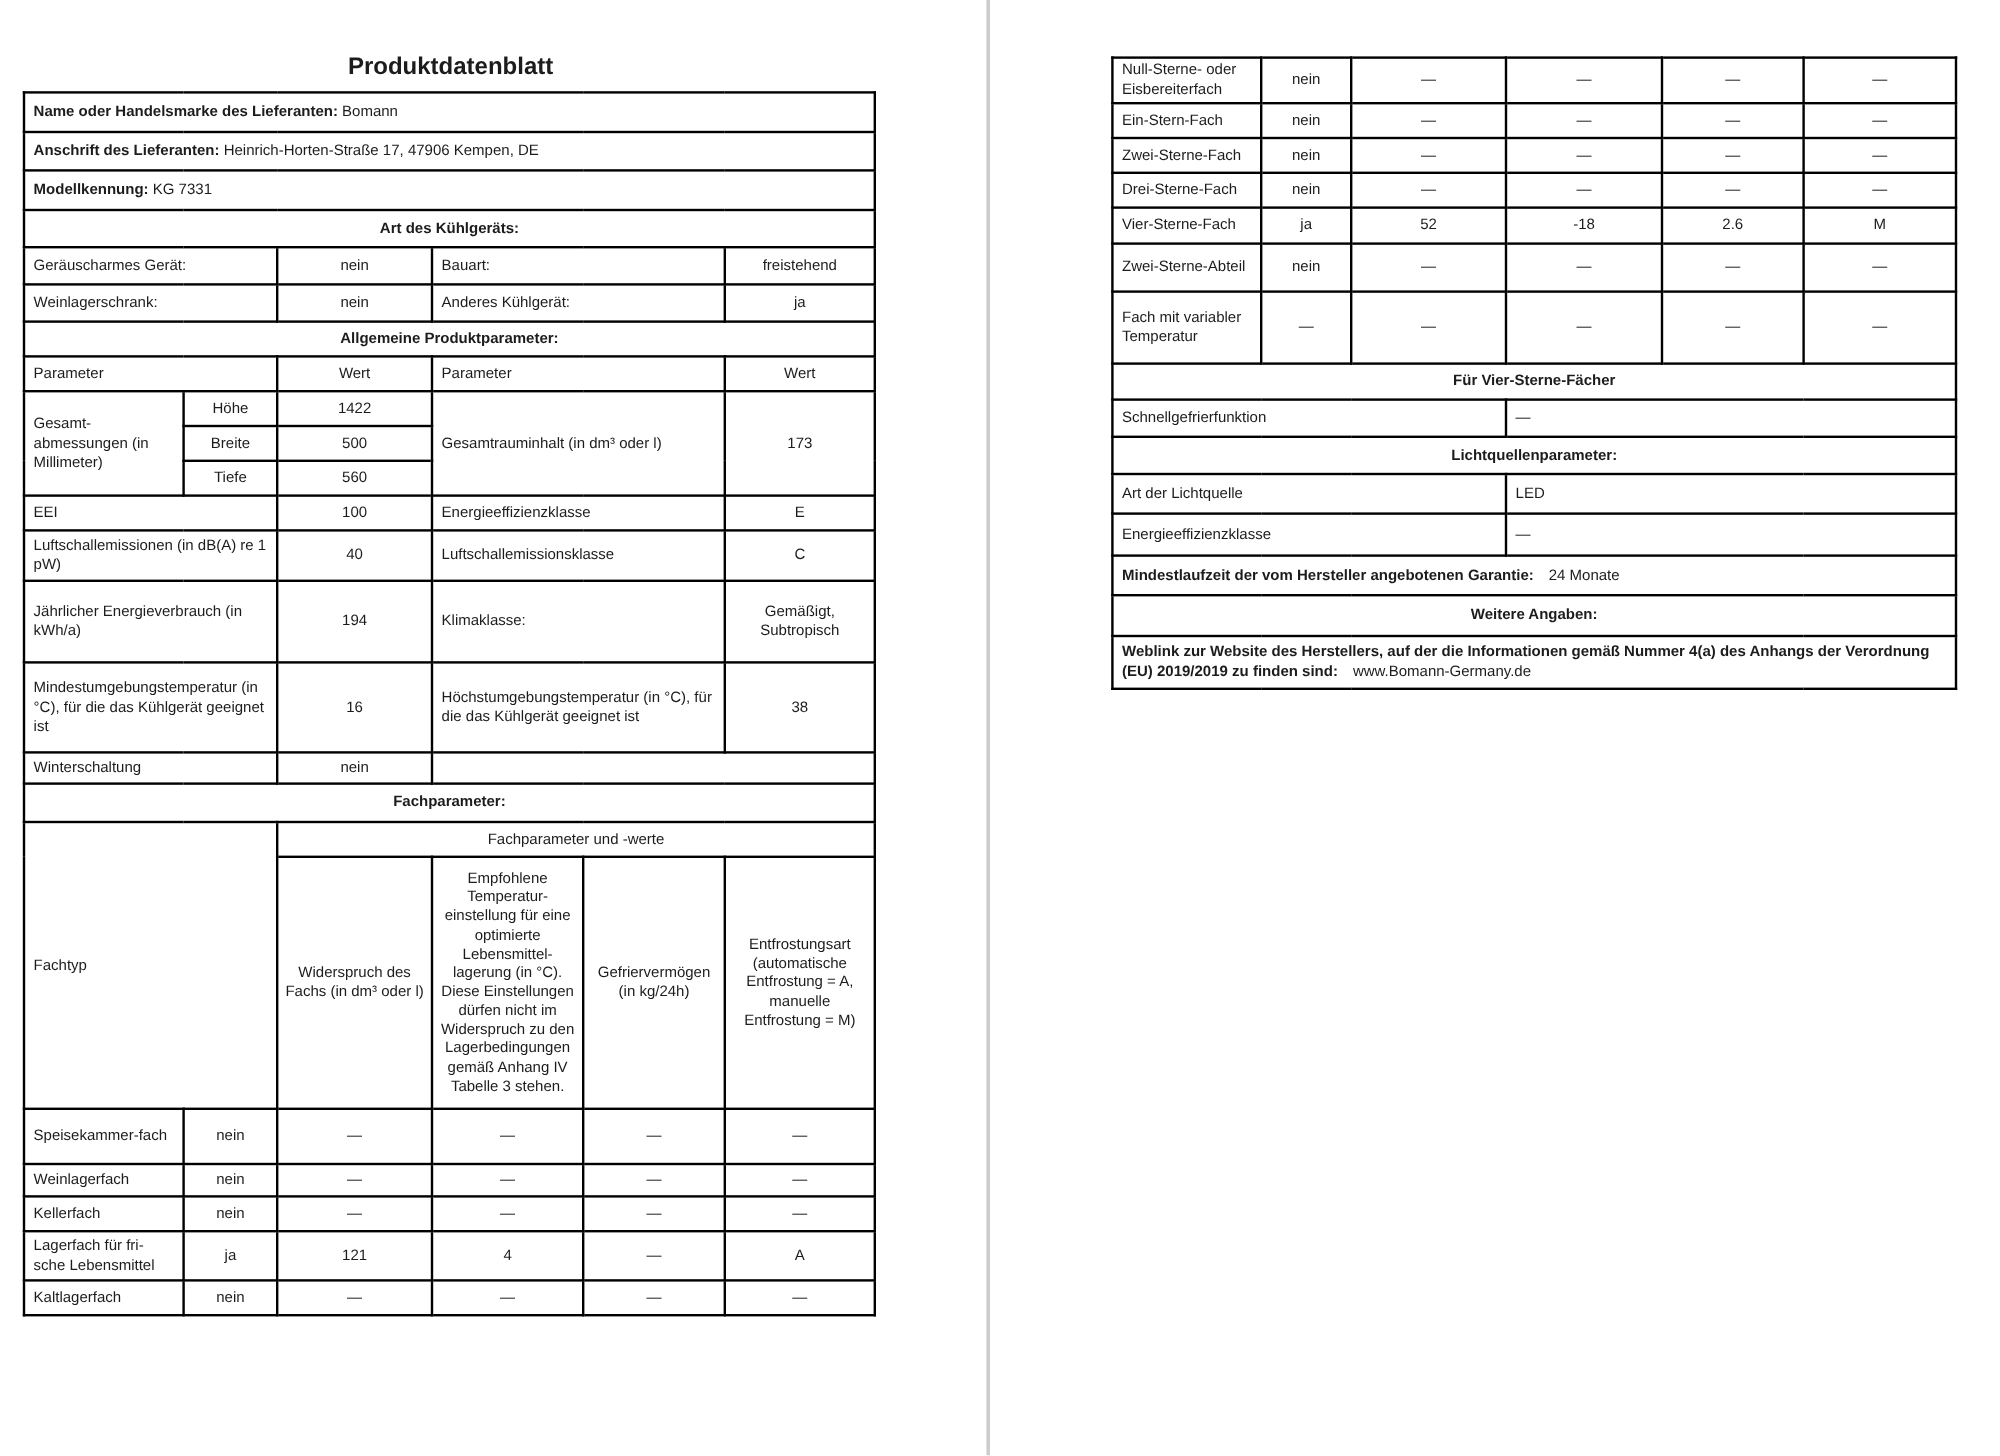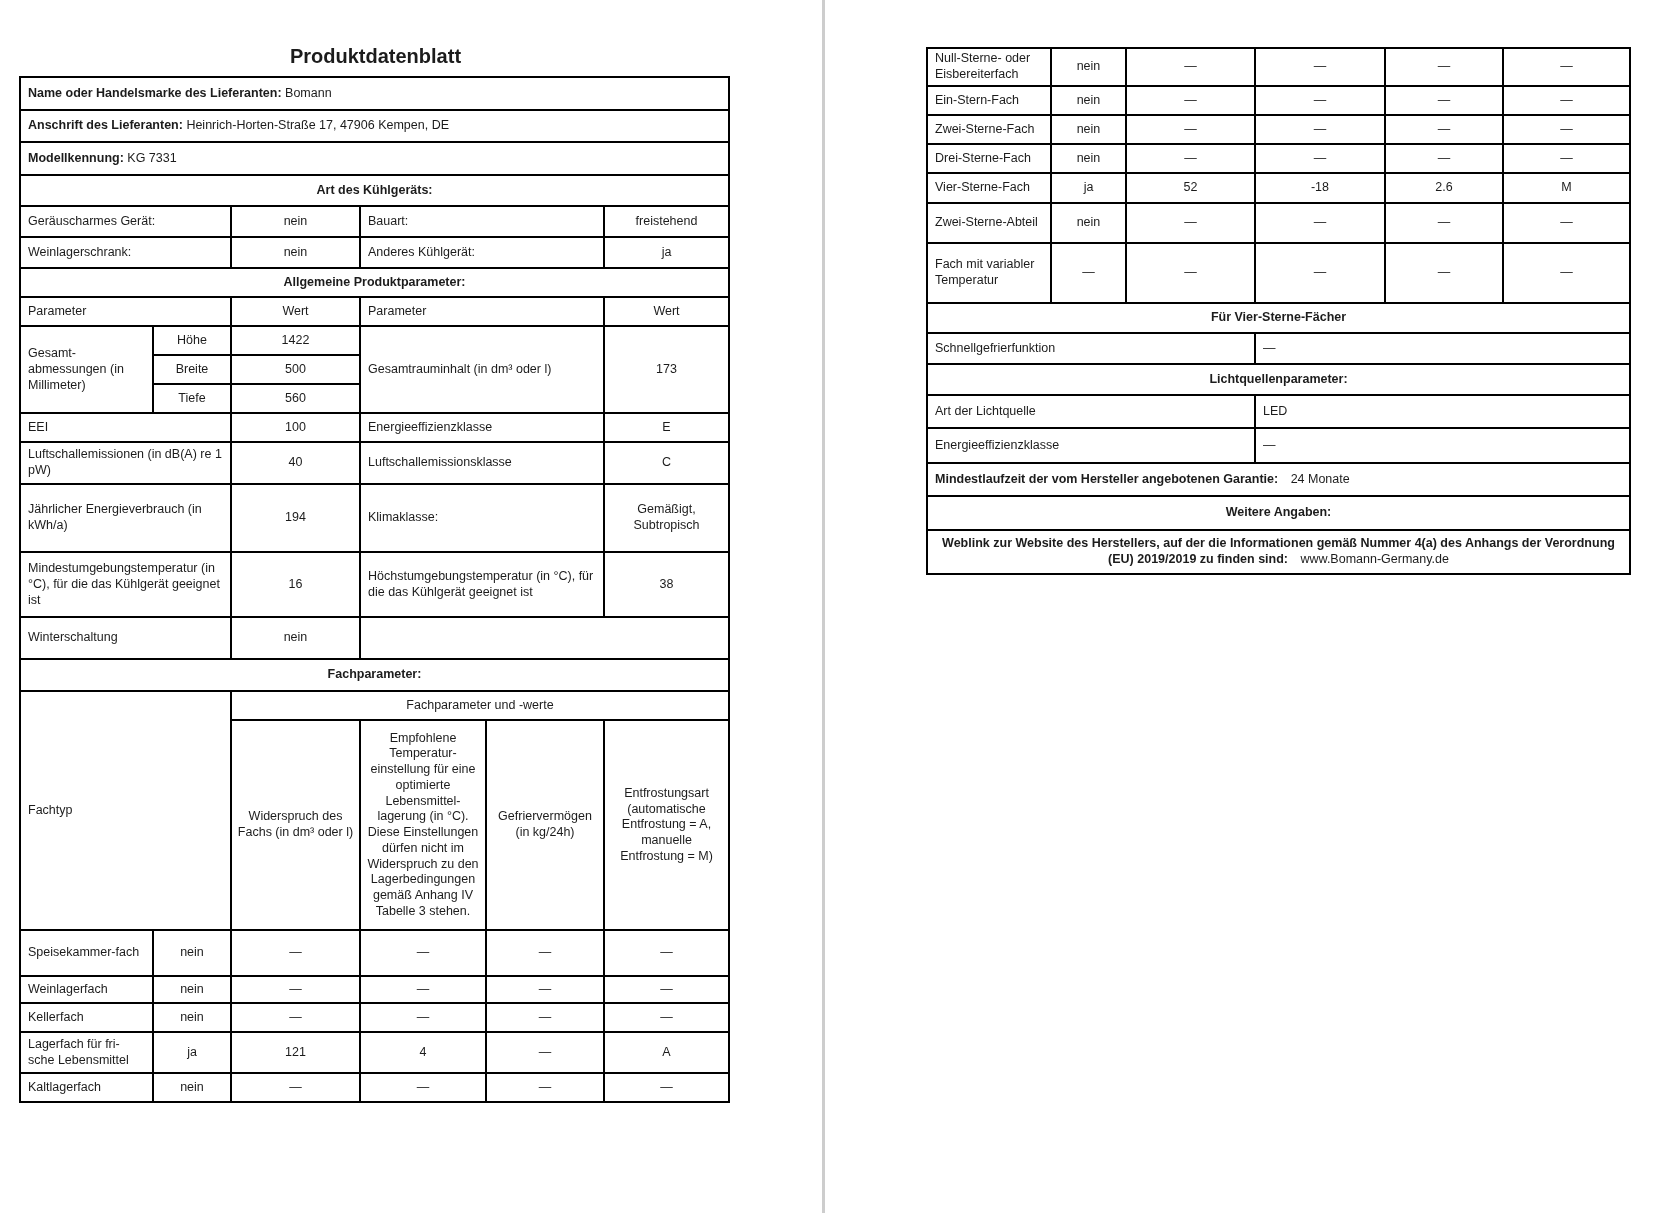--- a/index.html
+++ b/index.html
@@ -24,25 +24,25 @@
     border:2px solid #000;
     padding:2px 7px;
     vertical-align:middle;
     word-wrap:break-word;
   }
   td.c{text-align:center;padding:2px 4px;}
   td.sec{font-weight:bold;text-align:center;}
   .b{font-weight:bold;}
   .gap{margin-left:9px;}
   
-  .h26{height:42px;}.h27{height:27px;}.h29{height:29px;}.h30{height:30px;}
+  .h26{height:26px;}.h27{height:27px;}.h29{height:29px;}.h30{height:30px;}
   .h31{height:31px;}.h32{height:32px;margin-top:44px;}.h33{height:33px;}.h34{height:34px;padding-left:13px;}
   .h35{height:35px;}.h38{height:38px;padding-left:24px;}.h40{height:40px;}.h41{height:41px;}
-  .h42{height:42px;}.h44{height:44px;text-align:center;}.h45{height:60px;}.h46{height:46px;}
-  .h65{height:65px;}.h68{height:68px;}.h210{height:210px;}
+  .h42{height:42px;}.h44{height:44px;}.h45{height:60px;}.h46{height:46px;}
+  .h65{height:75px;}.h68{height:68px;}.h210{height:210px;}
 </style>
 </head>
 <body>
 
 <div class="spread">
 
   <div class="page-left">
     <div class="doc-left">
       <h1 class="title">Produktdatenblatt</h1>
 

